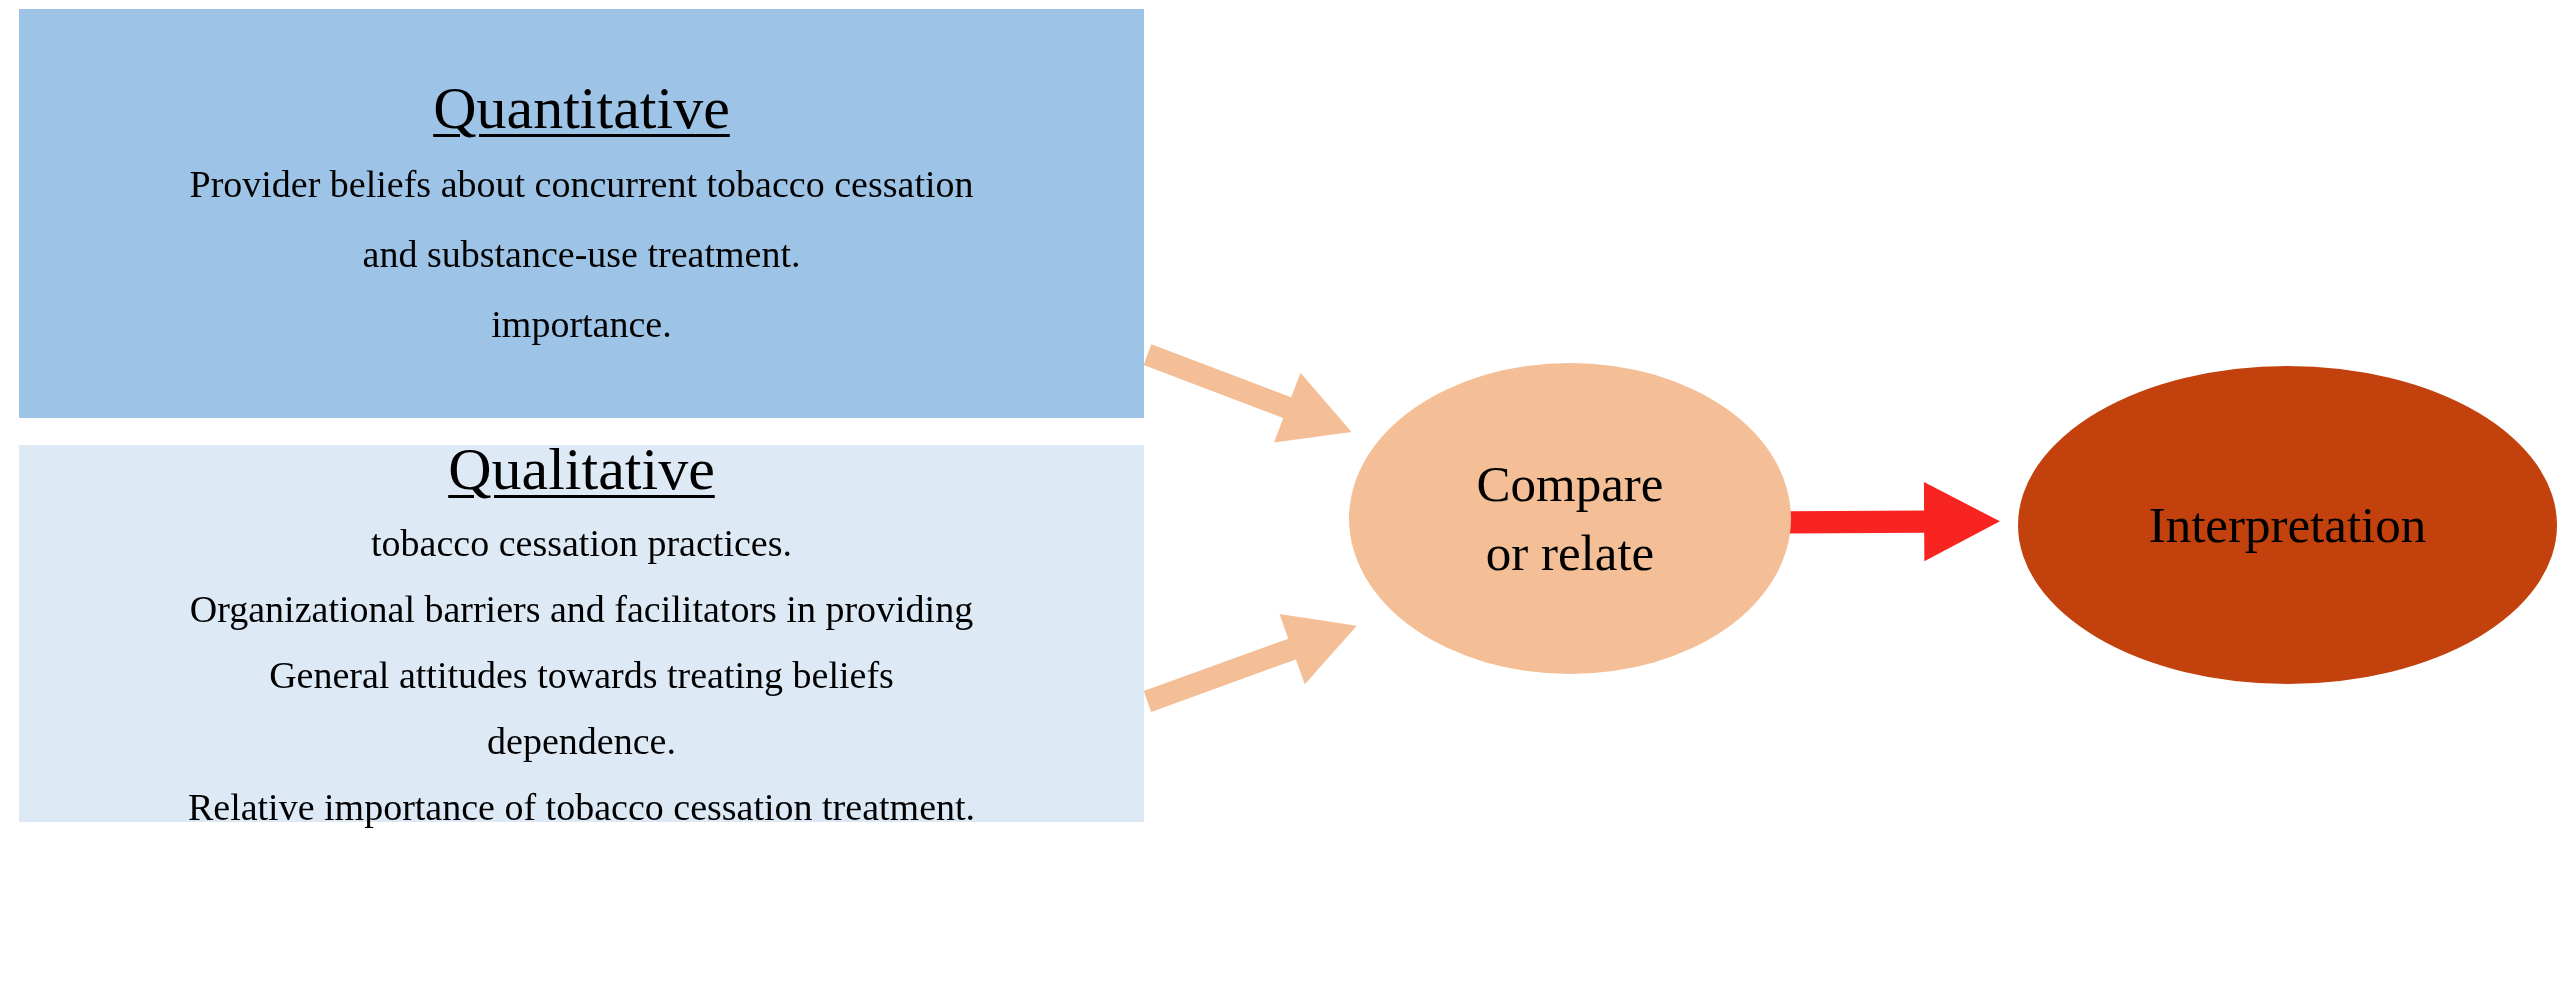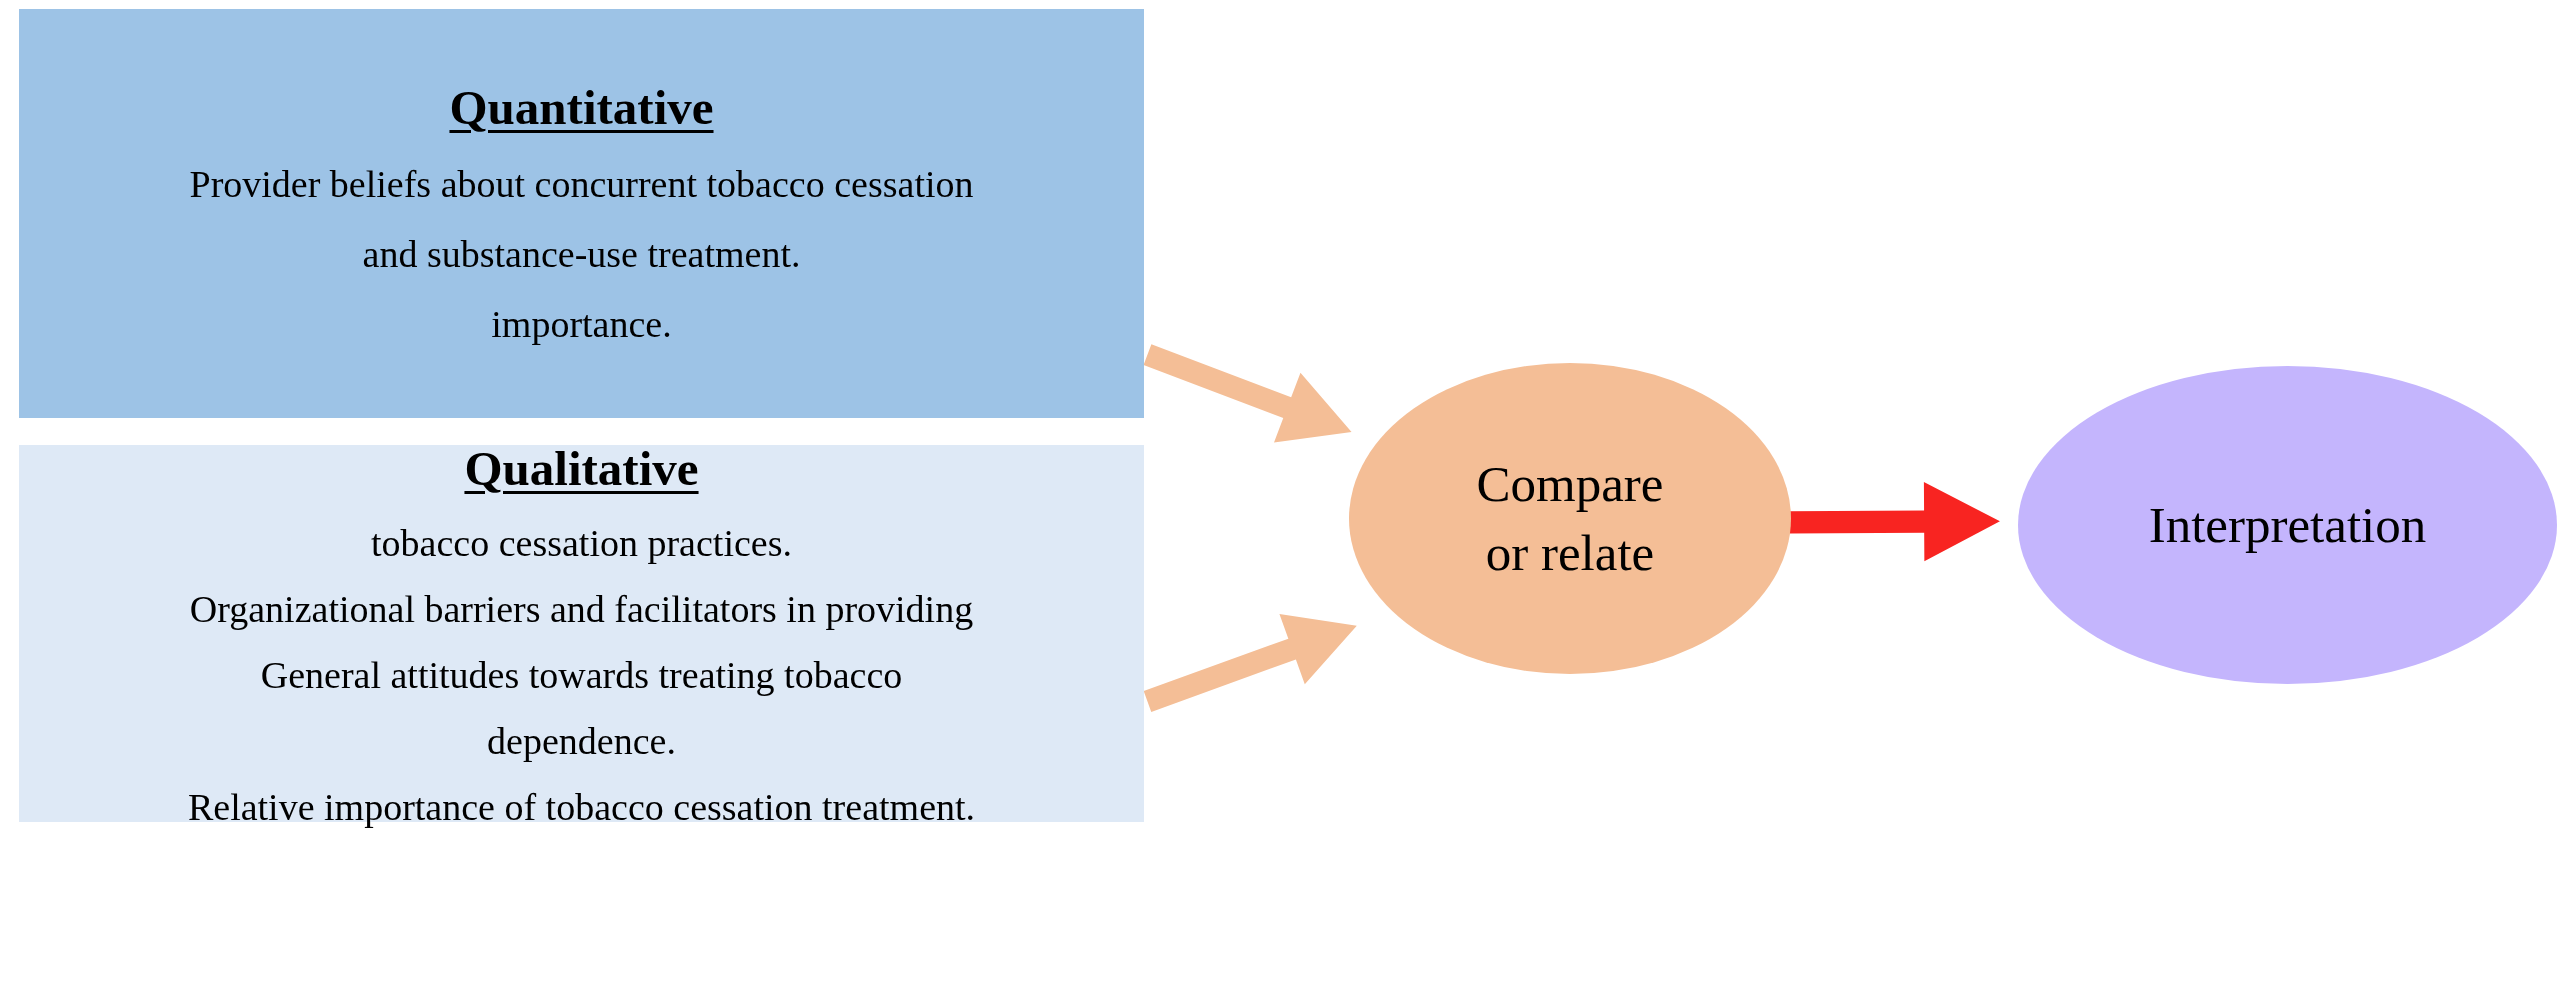--- a/index.html
+++ b/index.html
@@ -42,22 +42,22 @@
     background: #9DC3E6;
   }
   .box-qual {
     left: 19px;
     top: 445px;
     width: 1125px;
     height: 377px;
     background: #DEE9F6;
   }
   .box-title {
-    font-size: 49px;
-    font-weight: bold;
+    font-size: 60px;
+    font-weight: normal;
     text-decoration: underline;
     text-decoration-thickness: 2.9px;
     text-underline-offset: 5.8px;
     line-height: 82px;
   }
   .box-line {
     font-size: 38px;
     line-height: 70px;
   }
   .box-qual .box-line {
@@ -112,28 +112,28 @@
     <div class="box-title">Quantitative</div>
     <div class="box-line">Provider beliefs about concurrent tobacco cessation</div>
     <div class="box-line">and substance-use treatment.</div>
     <div class="box-line">importance.</div>
   </div>
 
   <div class="box box-qual" style="background: rgb(222, 233, 246);">
     <div class="box-title">Qualitative</div>
     <div class="box-line">tobacco cessation practices.</div>
     <div class="box-line">Organizational barriers and facilitators in providing</div>
-    <div class="box-line">General attitudes towards treating tobacco</div>
+    <div class="box-line">General attitudes towards treating beliefs</div>
     <div class="box-line">dependence.</div>
     <div class="box-line">Relative importance of tobacco cessation treatment.</div>
   </div>
 
   <div class="ellipse ellipse-compare" style="background: rgb(244, 190, 150);">
     <div class="ellipse-line">Compare</div>
     <div class="ellipse-line">or relate</div>
   </div>
 
-  <div class="ellipse ellipse-interpretation" style="background: #c4b5fd;">
+  <div class="ellipse ellipse-interpretation" style="background: #c2410c;">
     <div class="ellipse-line">Interpretation</div>
   </div>
 
 </div>
 
 
 </body></html>

